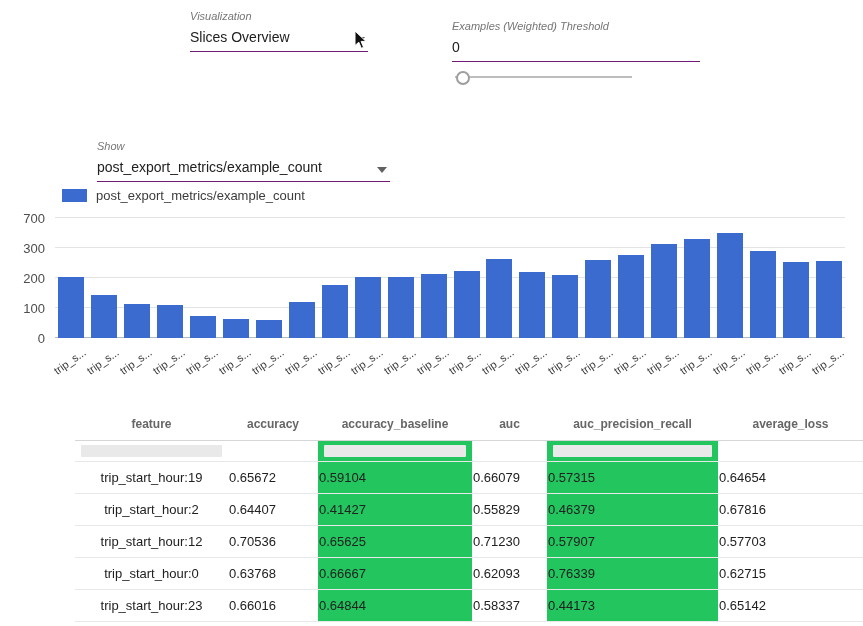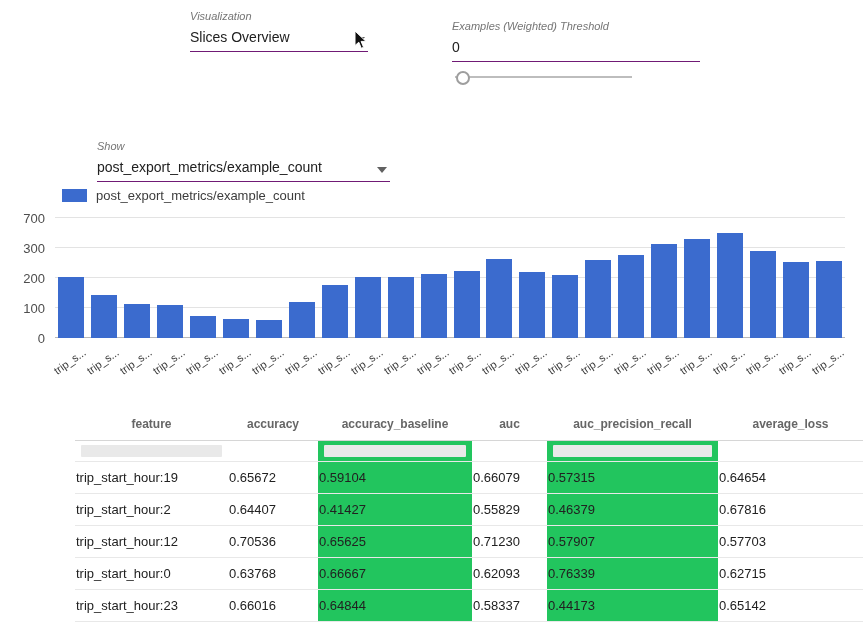--- a/index.html
+++ b/index.html
@@ -51,21 +51,21 @@
                  border-collapse:collapse;table-layout:fixed;}
   #metrics-table th{font-size:12px;color:#666;font-weight:bold;height:30px;
                     border-bottom:1px solid #d6d6d6;text-align:center;
                     overflow:hidden;white-space:nowrap;}
   #metrics-table td{font-size:13px;color:#212121;height:29px;
                     border-bottom:1px solid #e8e8e8;overflow:hidden;white-space:nowrap;}
   #metrics-table tr.filter-row td{height:18px;}
   .filter-box{height:12px;background:#e9e9e9;margin:0 5px;border-radius:1px;}
   td.shaded{background:#22c55e;}
   td.num{text-align:left;padding-right:16px;}
-  td.feature{}
+  td.feature{text-align:center;}
 </style>
 </head>
 <body>
 
 <div id="app">
 
   <div class="ctrl" id="viz-ctrl">
     <div class="ctrl-label">Visualization</div>
     <div class="ctrl-value">
       <span>Slices Overview</span>

